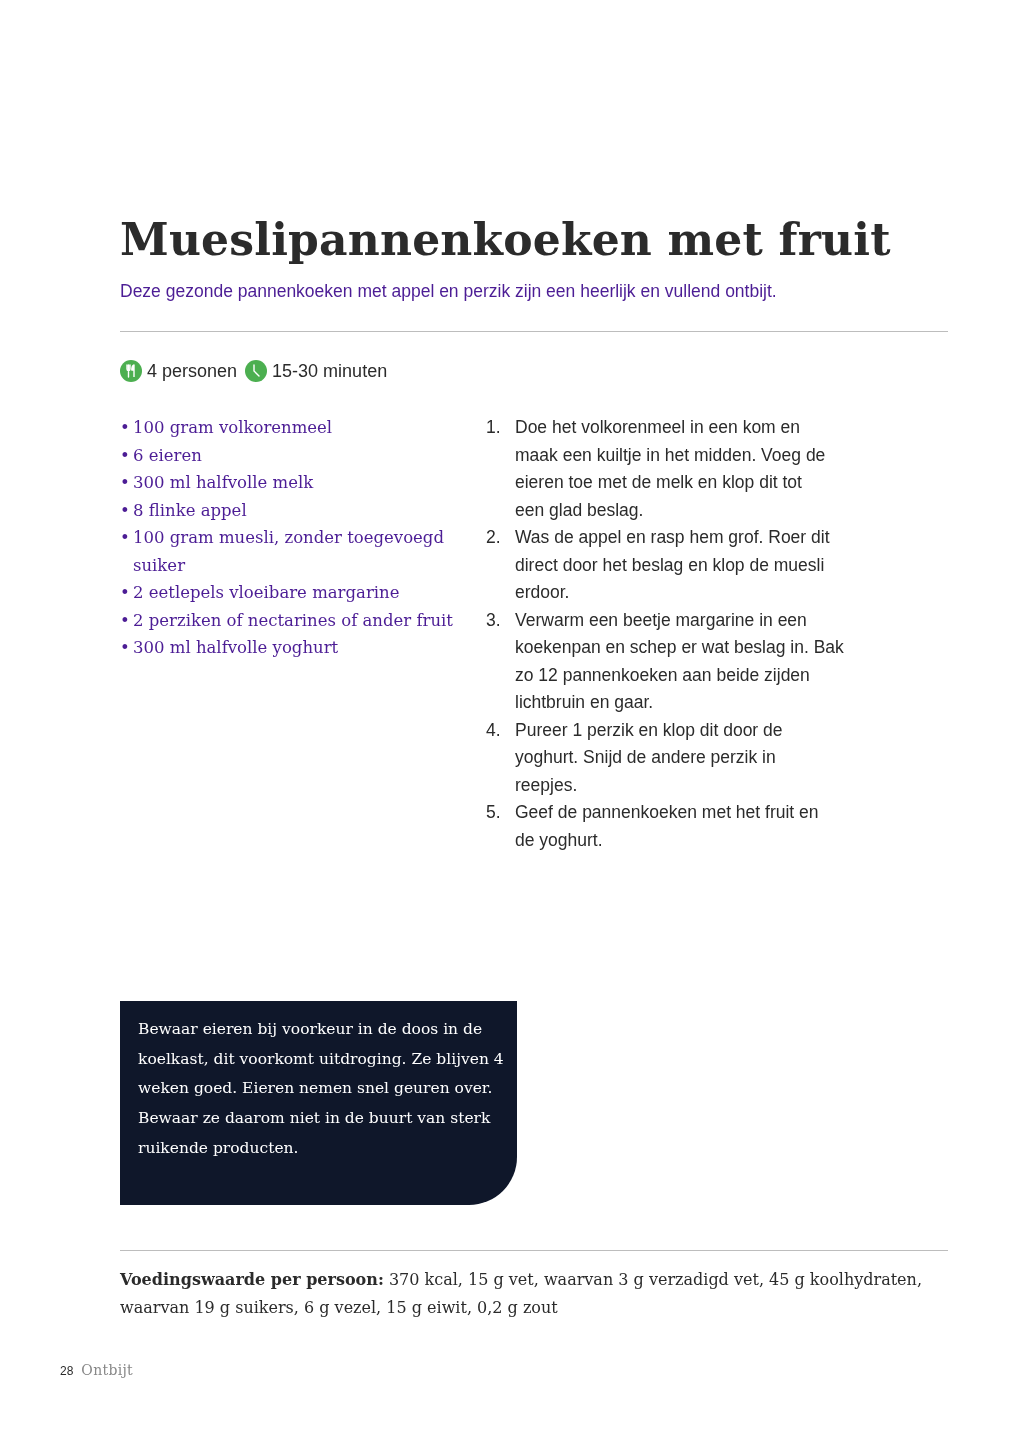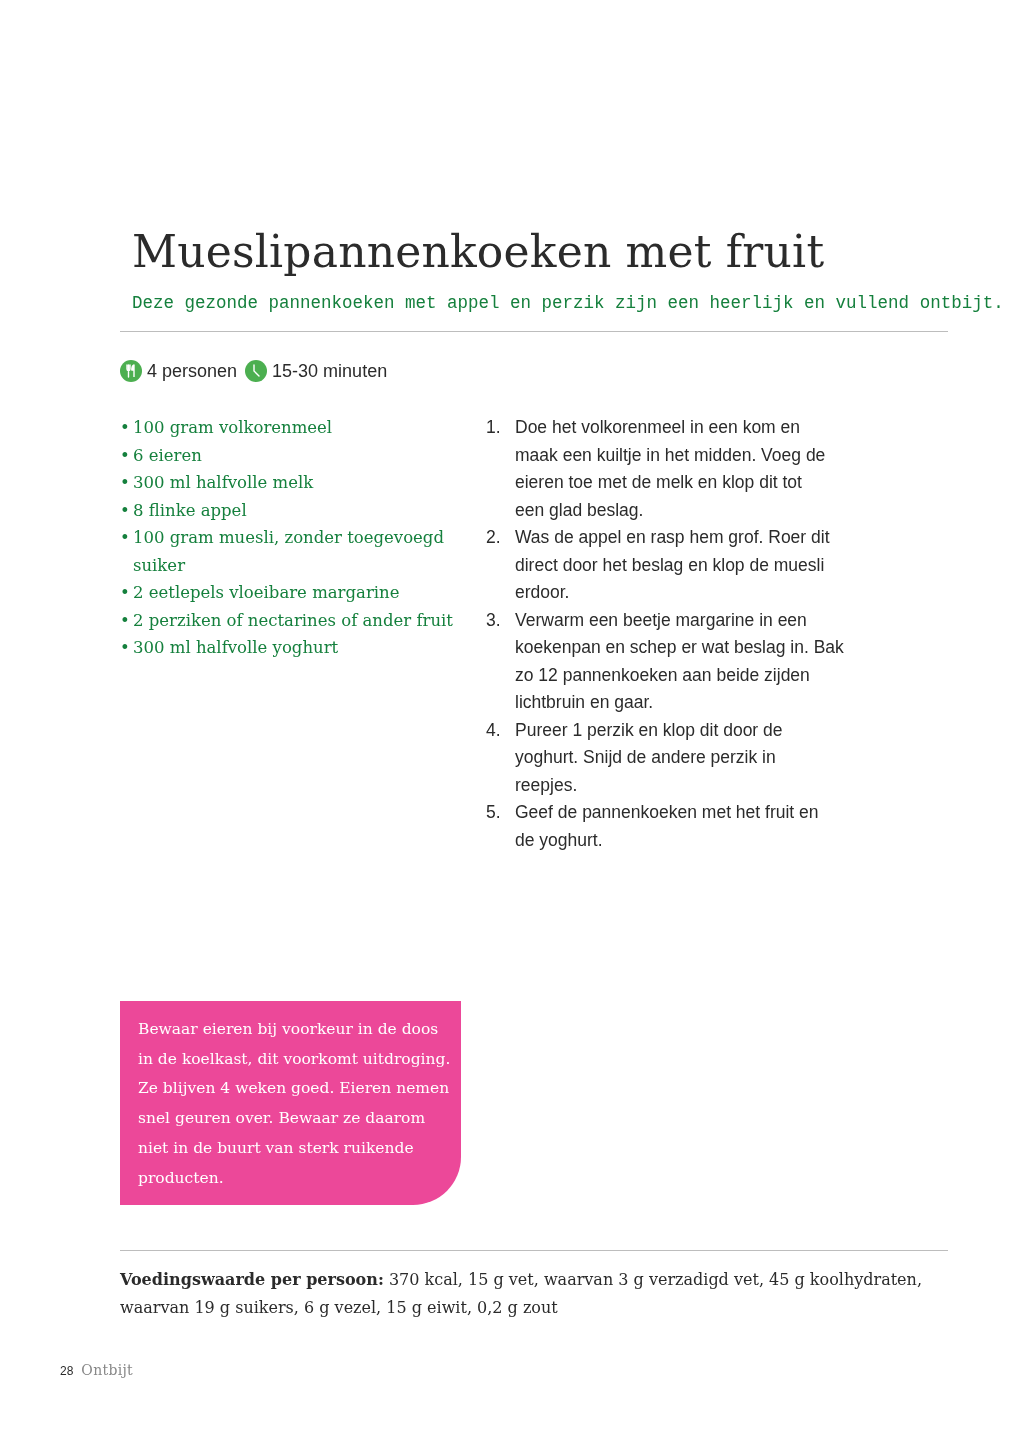--- a/index.html
+++ b/index.html
@@ -1,29 +1,29 @@
 <!DOCTYPE html>
 <html><head>
 <meta charset="utf-8">
 <style>
   html, body { margin:0; padding:0; background:#ffffff; }
   body { width:1020px; height:1440px; position:relative; overflow:hidden; color:#2a2a2a; }
-  .title { position:absolute; left:120px; top:214px; font-family:"DejaVu Serif", serif; font-size:44px; font-weight:normal; color:#2b2b2b; margin:12px; letter-spacing:0.2px; white-space:nowrap; }
-  .subtitle { position:absolute; left:120px; top:281px; font-family:Liberation Mono, monospace; font-size:17.5px; color:#15803d; margin:12px; white-space:nowrap; }
+  .title { position:absolute; left:120px; top:214px; font-family:"DejaVu Serif", serif; font-size:44px; font-weight:bold; color:#2b2b2b; margin:0; letter-spacing:0.2px; white-space:nowrap; }
+  .subtitle { position:absolute; left:120px; top:281px; font-family:Liberation Sans, sans-serif; font-size:17.5px; color:#4c1d95; margin:0; white-space:nowrap; }
   .rule { position:absolute; left:120px; width:828px; height:1px; background:#bdbdbd; }
   .meta { position:absolute; left:120px; top:360px; display:flex; align-items:center; font-family:"Liberation Sans", sans-serif; font-size:18px; color:#2b2b2b; }
   .meta .icon { width:22px; height:22px; border-radius:50%; background:#4caf50; display:inline-flex; align-items:center; justify-content:center; margin-right:5px; }
   .meta .item { display:inline-flex; align-items:center; margin-right:8px; }
-  .ingredients { position:absolute; left:120px; top:414px; width:350px; list-style:none; margin:0; padding:0; font-family:"DejaVu Serif", serif; font-size:16.5px; line-height:27.5px; color:#15803d; }
+  .ingredients { position:absolute; left:120px; top:414px; width:350px; list-style:none; margin:0; padding:0; font-family:"DejaVu Serif", serif; font-size:16.5px; line-height:27.5px; color:#4c1d95; }
   .ingredients li { position:relative; padding-left:13px; }
   .ingredients li::before { content:"•"; position:absolute; left:0; top:0; }
   .steps { position:absolute; left:484px; top:414px; width:370px; margin:0; padding:0; list-style:none; font-family:"Liberation Sans", sans-serif; font-size:17.5px; line-height:27.5px; color:#2b2b2b; }
   .steps li { position:relative; padding-left:31px; }
   .steps .num { position:absolute; left:2px; top:0; }
-  .tip { position:absolute; left:120px; top:1001px; width:341px; height:204px; background:#ec4899; border-bottom-right-radius:48px; box-sizing:border-box; padding:14px 4px 0 18px; font-family:"DejaVu Serif", serif; font-size:15.5px; line-height:29.7px; color:#ffffff; }
+  .tip { position:absolute; left:120px; top:1001px; width:397px; height:204px; background:#0f172a; border-bottom-right-radius:48px; box-sizing:border-box; padding:14px 4px 0 18px; font-family:"DejaVu Serif", serif; font-size:15.5px; line-height:29.7px; color:#ffffff; }
   .nutrition { position:absolute; left:120px; top:1266px; width:830px; font-family:"DejaVu Serif", serif; font-size:16px; line-height:28px; color:#2b2b2b; margin:0; }
   .nutrition b { font-weight:bold; }
   .footer { position:absolute; left:60px; top:1362px; display:flex; align-items:baseline; }
   .footer .page { font-family:"Liberation Sans", sans-serif; font-size:12px; color:#2b2b2b; margin-right:8px; }
   .footer .section { font-family:"DejaVu Serif", serif; font-size:14px; color:#888888; letter-spacing:0.3px; }
 </style>
 </head>
 <body>
 
 <h1 class="title">Mueslipannenkoeken met fruit</h1>

